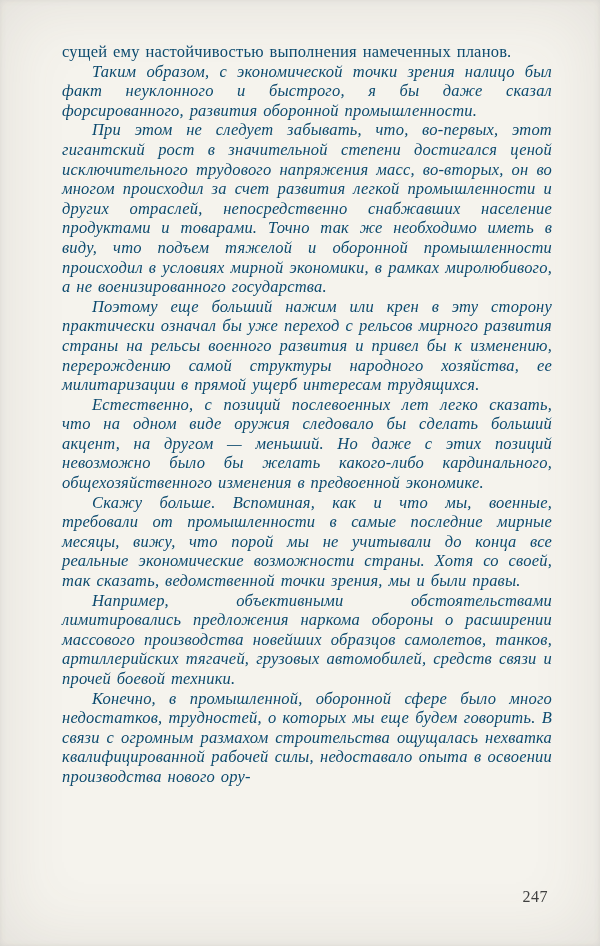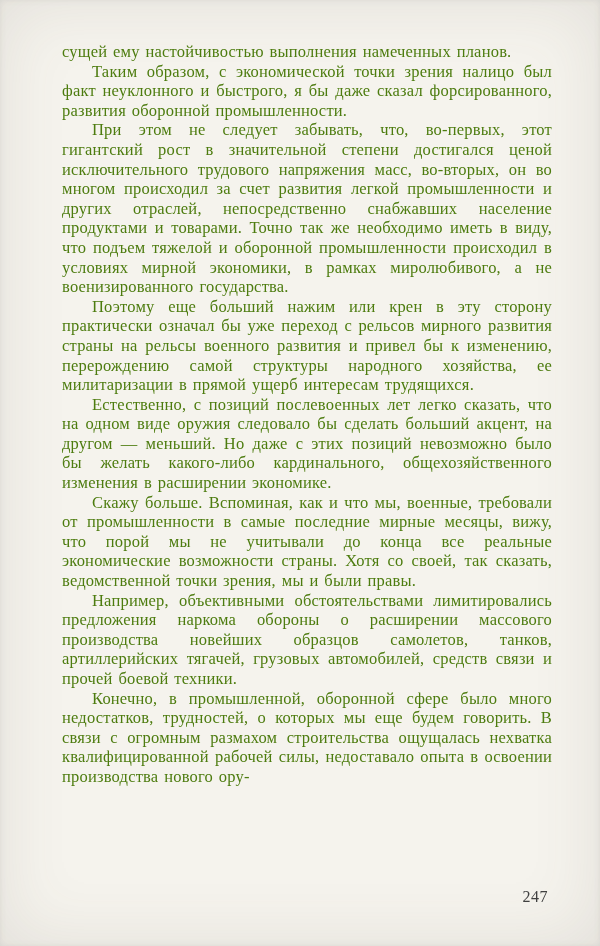--- a/index.html
+++ b/index.html
@@ -25,45 +25,46 @@
     right: 48px;
     bottom: 0;
   }
   .text-block p {
     margin: 0;
     text-align: justify;
     font-size: 16.5px;
     line-height: 19.6px;
     letter-spacing: 0.2px;
     word-spacing: 1.5px;
-    color: #4d7c0f;
+    color: #0c4a6e;
     text-rendering: optimizeLegibility;
   }
   .text-block p.indent {
     text-indent: 30px;
+    font-style: italic;
   }
   .page-number {
     position: absolute;
     right: 52px;
     bottom: 40px;
     font-size: 16px;
     letter-spacing: 0.5px;
     color: #404040;
   }
 </style>
 </head>
 <body>
 
 <div class="scan-frame">
   <div class="page-inner">
     <div class="text-block" id="text-block">
         <p class="">сущей ему настойчивостью выполнения намеченных планов.</p>
         <p class="indent">Таким образом, с экономической точки зрения налицо был факт неуклонного и быстрого, я бы даже сказал форсированного, развития оборонной промышленности.</p>
         <p class="indent">При этом не следует забывать, что, во-первых, этот гигантский рост в значительной степени достигался ценой исключительного трудового напряжения масс, во-вторых, он во многом происходил за счет развития легкой промышленности и других отраслей, непосредственно снабжавших население продуктами и товарами. Точно так же необходимо иметь в виду, что подъем тяжелой и оборонной промышленности происходил в условиях мирной экономики, в рамках миролюбивого, а не военизированного государства.</p>
         <p class="indent">Поэтому еще больший нажим или крен в эту сторону практически означал бы уже переход с рельсов мирного развития страны на рельсы военного развития и привел бы к изменению, перерождению самой структуры народного хозяйства, ее милитаризации в прямой ущерб интересам трудящихся.</p>
-        <p class="indent">Естественно, с позиций послевоенных лет легко сказать, что на одном виде оружия следовало бы сделать больший акцент, на другом — меньший. Но даже с этих позиций невозможно было бы желать какого-либо кардинального, общехозяйственного изменения в расширении экономике.</p>
+        <p class="indent">Естественно, с позиций послевоенных лет легко сказать, что на одном виде оружия следовало бы сделать больший акцент, на другом — меньший. Но даже с этих позиций невозможно было бы желать какого-либо кардинального, общехозяйственного изменения в предвоенной экономике.</p>
         <p class="indent">Скажу больше. Вспоминая, как и что мы, военные, требовали от промышленности в самые последние мирные месяцы, вижу, что порой мы не учитывали до конца все реальные экономические возможности страны. Хотя со своей, так сказать, ведомственной точки зрения, мы и были правы.</p>
         <p class="indent">Например, объективными обстоятельствами лимитировались предложения наркома обороны о расширении массового производства новейших образцов самолетов, танков, артиллерийских тягачей, грузовых автомобилей, средств связи и прочей боевой техники.</p>
         <p class="indent">Конечно, в промышленной, оборонной сфере было много недостатков, трудностей, о которых мы еще будем говорить. В связи с огромным размахом строительства ощущалась нехватка квалифицированной рабочей силы, недоставало опыта в освоении производства нового ору-</p>
       </div>
   </div>
   <div class="page-number">247</div>
 </div>
 
 </body></html>

